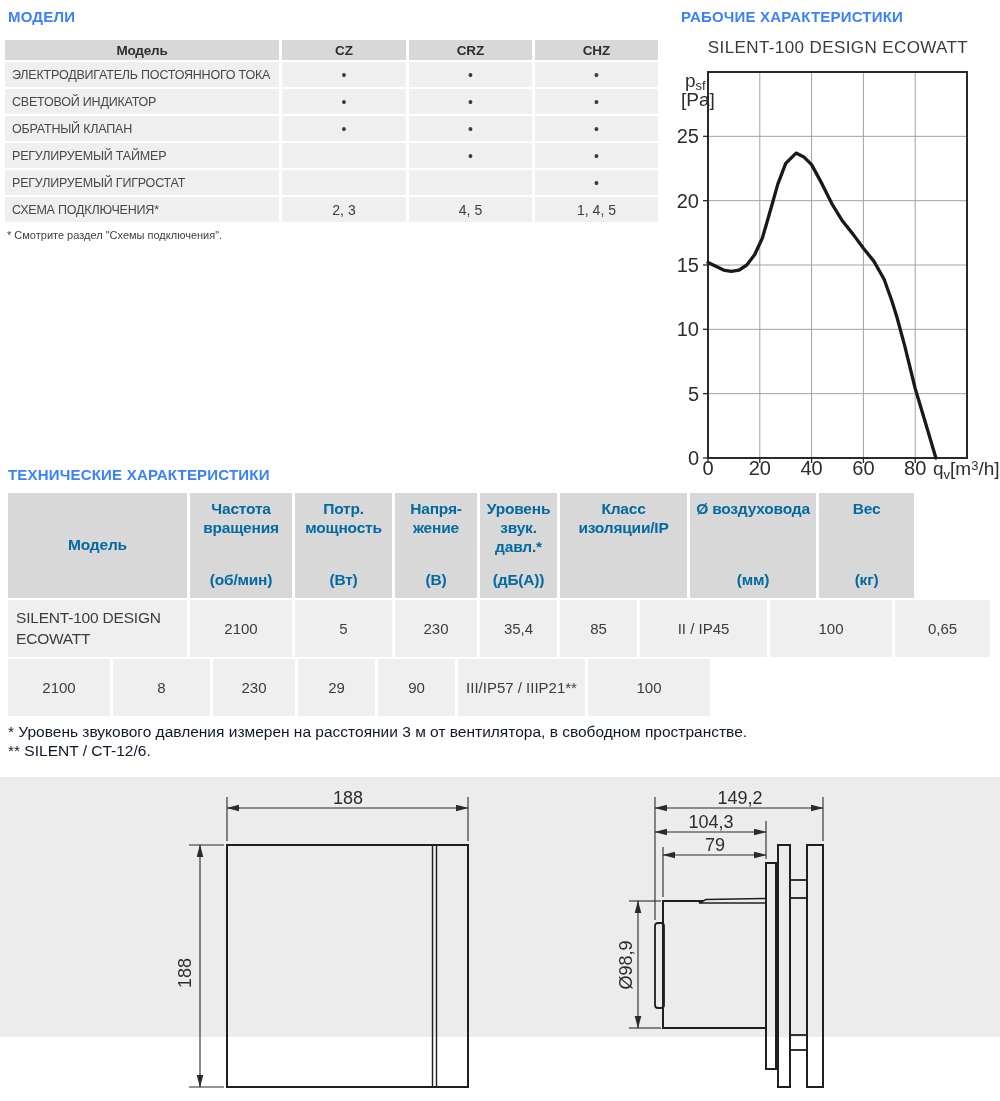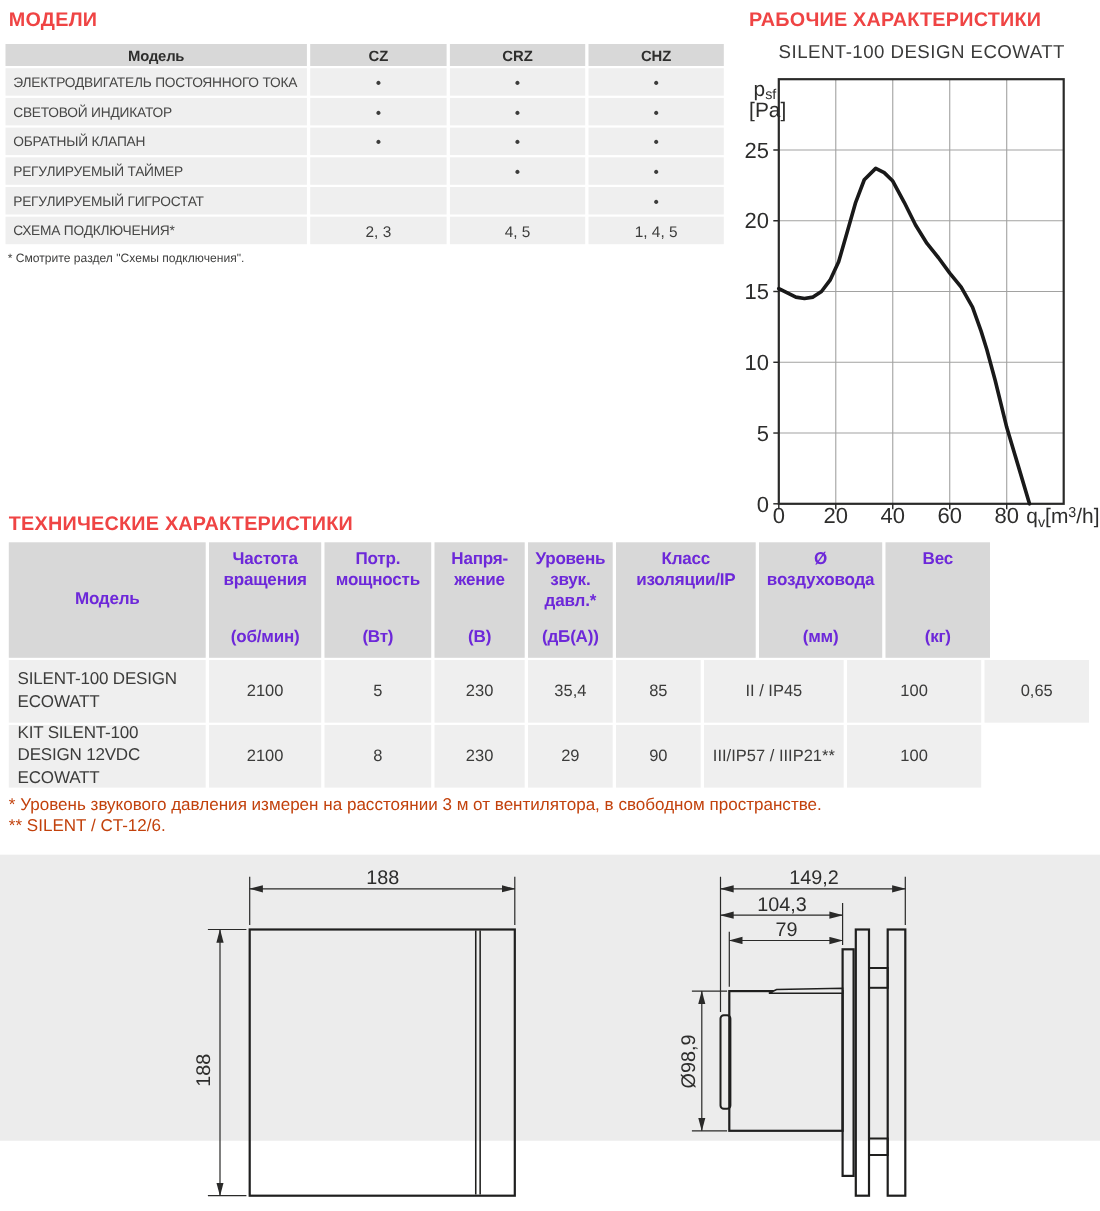--- a/index.html
+++ b/index.html
@@ -1,18 +1,18 @@
 <!DOCTYPE html>
 <html><head>
 <meta charset="utf-8">
 <style>
   html,body{margin:0;padding:0;}
   body{width:1000px;height:1101px;position:relative;background:#ffffff;overflow:hidden;
        font-family:"Liberation Sans","DejaVu Sans",sans-serif;color:#3c3c3b;}
-  .heading{position:absolute;font-weight:bold;font-size:18px;letter-spacing:.2px;color:#ef4444;white-space:nowrap;}
+  .heading{position:absolute;font-weight:bold;font-size:15px;letter-spacing:.2px;color:#3b82f6;white-space:nowrap;}
   #h-models{left:8px;top:8px;}
   #h-perf{left:681px;top:8px;}
   #h-tech{left:8px;top:466px;}
 
   
   .models-table{position:absolute;left:5px;top:40px;width:653px;}
   .m-row{display:flex;gap:3px;margin-top:2px;}
   .m-row.header{margin-top:0;}
   .m-cell{background:#efefef;height:25px;display:flex;align-items:center;justify-content:center;
           font-size:14px;color:#3c3c3b;}
@@ -33,28 +33,28 @@
   .axis-stub{stroke:#2a2a29;stroke-width:1.3;}
   .plot-border{fill:none;stroke:#2a2a29;stroke-width:2;}
   .curve{fill:none;stroke:#191919;stroke-width:3.3;stroke-linejoin:round;stroke-linecap:round;}
 
   
   .tech-table{position:absolute;left:8px;top:493px;width:982px;}
   .t-row{display:flex;gap:3px;margin-top:2px;}
   .t-row.t-header{margin-top:0;height:105px;}
   .t-hcell{background:#d8d8d8;display:flex;flex-direction:column;justify-content:space-between;
            align-items:center;text-align:center;font-weight:bold;font-size:15.5px;letter-spacing:-0.2px;
-           line-height:1.22;padding:7px 1px 8px;box-sizing:border-box;color:#6d28d9;}
+           line-height:1.22;padding:7px 1px 8px;box-sizing:border-box;color:#0369a1;}
   .t-hcell.center{justify-content:center;}
   .t-row.t-drow{height:57px;}
   .t-cell{background:#efefef;display:flex;align-items:center;justify-content:center;
           font-size:15px;color:#3c3c3b;white-space:nowrap;}
   .t-cell.model{justify-content:flex-start;text-align:left;padding-left:8px;box-sizing:border-box;
                 font-size:15.5px;letter-spacing:-0.2px;line-height:1.3;white-space:normal;}
-  .tech-footnotes{position:absolute;left:8px;top:722px;font-size:15.5px;line-height:19px;color:#c2410c;}
+  .tech-footnotes{position:absolute;left:8px;top:722px;font-size:15.5px;line-height:19px;color:#0f172a;}
 
   
   .band{position:absolute;left:0;top:777px;width:1000px;height:260px;background:#ececec;}
   .part{fill:none;stroke:#1f1f1e;stroke-width:2;}
   .part-med{fill:none;stroke:#1f1f1e;stroke-width:1.8;}
   .part-thin{stroke:#1f1f1e;stroke-width:1.4;}
   .dimline{stroke:#2a2a29;stroke-width:1.1;fill:none;}
   .dimtext{font-size:18px;fill:#2d2d2c;}
 </style>
 </head>
@@ -173,42 +173,41 @@
         <span>(В)</span>
     </div>
     <div class="t-hcell" style="width:77px">
       <span>Уровень звук. давл.*</span>
         <span>(дБ(А))</span>
     </div>
     <div class="t-hcell" style="width:127px">
       <span>Класс изоляции/IP</span>
         <span></span>
     </div>
-    <div class="t-hcell" style="width:112px">
+    <div class="t-hcell" style="width:126px">
       <span>Ø воздуховода</span>
         <span>(мм)</span>
     </div>
     <div class="t-hcell" style="width:95px">
       <span>Вес</span>
         <span>(кг)</span>
     </div>
   </div>
   <div class="t-row t-drow">
     <div class="t-cell model" style="width:179px">SILENT-100 DESIGN ECOWATT</div>
     <div class="t-cell" style="width:102px">2100</div>
     <div class="t-cell" style="width:97px">5</div>
     <div class="t-cell" style="width:82px">230</div>
     <div class="t-cell" style="width:77px">35,4</div>
     <div class="t-cell" style="width:77px">85</div>
     <div class="t-cell" style="width:127px">II / IP45</div>
     <div class="t-cell" style="width:122px">100</div>
     <div class="t-cell" style="width:95px">0,65</div>
   </div>
   <div class="t-row t-drow">
-    <div class="t-cell model" style="width:179px">KIT SILENT-100 DESIGN 12VDC ECOWATT</div>
     <div class="t-cell" style="width:102px">2100</div>
     <div class="t-cell" style="width:97px">8</div>
     <div class="t-cell" style="width:82px">230</div>
     <div class="t-cell" style="width:77px">29</div>
     <div class="t-cell" style="width:77px">90</div>
     <div class="t-cell" style="width:127px">III/IP57 / IIIP21**</div>
     <div class="t-cell" style="width:122px">100</div>
   </div>
 </div>
 <div class="tech-footnotes">

